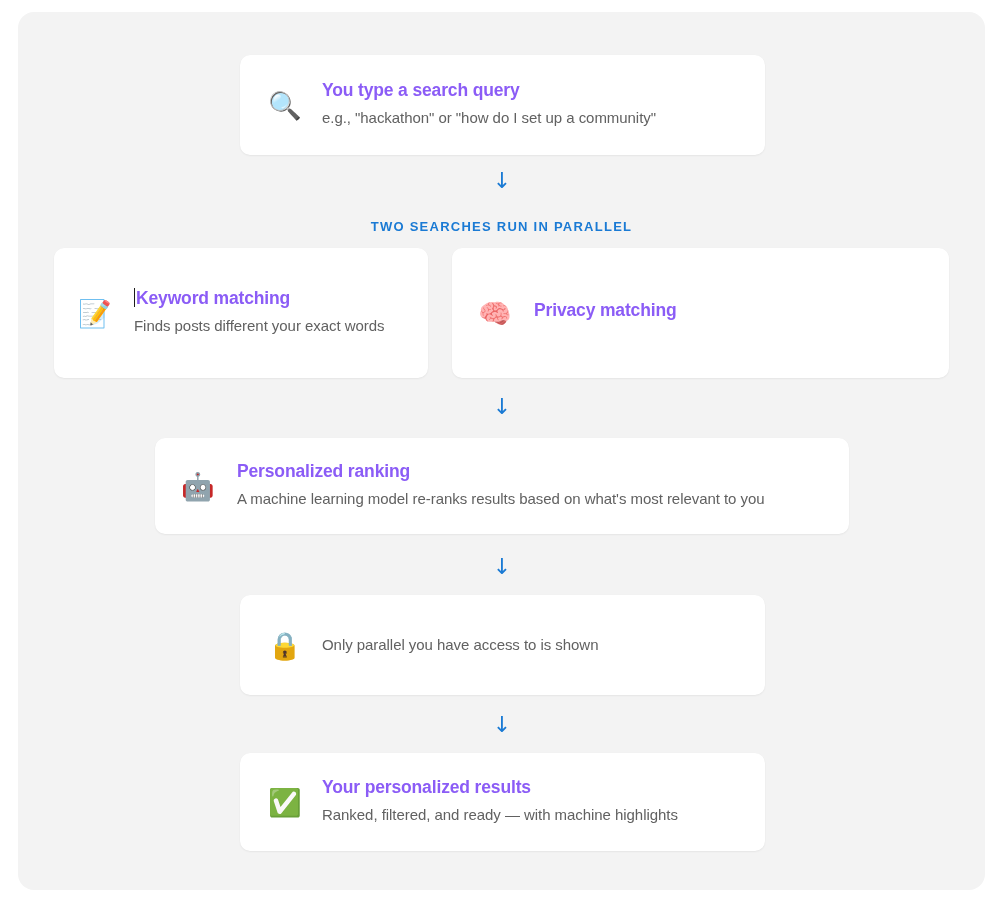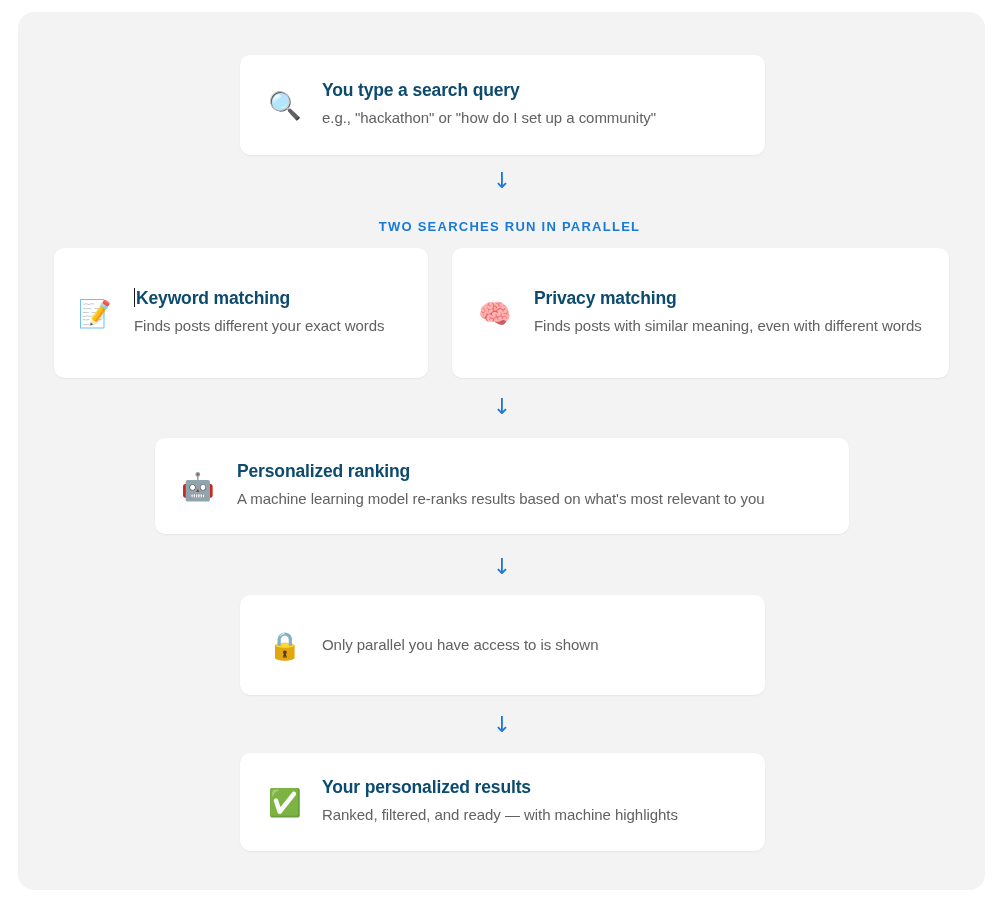--- a/index.html
+++ b/index.html
@@ -56,21 +56,21 @@
   }
 
   .card-body {
     flex: 1 1 auto;
     min-width: 0;
   }
 
   .card-title {
     font-size: 17.5px;
     font-weight: 600;
-    color: #0c4a6e;
+    color: #8b5cf6;
     letter-spacing: -0.15px;
     line-height: 1.25;
     margin: 0 0 4px 0;
   }
 
   .card-sub {
     font-size: 15px;
     color: #616161;
     line-height: 1.55;
     margin: 0;
@@ -153,21 +153,21 @@
     color: #1a7ad4;
     user-select: none;
   }
   #arrow-1 { left: 464px; top: 158px; }
   #arrow-2 { left: 464px; top: 384px; }
   #arrow-3 { left: 464px; top: 544px; }
   #arrow-4 { left: 464px; top: 702px; }
 
   .parallel-label {
     position: absolute;
-    left: 8px;
+    left: 0;
     top: 207px;
     width: 100%;
     text-align: center;
     font-size: 13px;
     font-weight: 700;
     letter-spacing: 1.25px;
     color: #1a7ad4;
     text-transform: uppercase;
   }
 </style>
@@ -194,21 +194,20 @@
       <div class="card-body">
         <p class="card-title"><span class="caret"></span><span>Keyword matching</span></p>
         <p class="card-sub">Finds posts different your exact words</p>
       </div>
     </div>
 
     <div class="card" id="card-meaning">
       <span class="card-icon">🧠</span>
       <div class="card-body">
         <p class="card-title">Privacy matching</p>
-        <p class="card-sub">Finds posts with similar meaning, even with different words</p>
       </div>
     </div>
 
     <div class="arrow" id="arrow-2">↓</div>
 
     <div class="card" id="card-ranking">
       <span class="card-icon">🤖</span>
       <div class="card-body">
         <p class="card-title">Personalized ranking</p>
         <p class="card-sub">A machine learning model re-ranks results based on what's most relevant to you</p>

